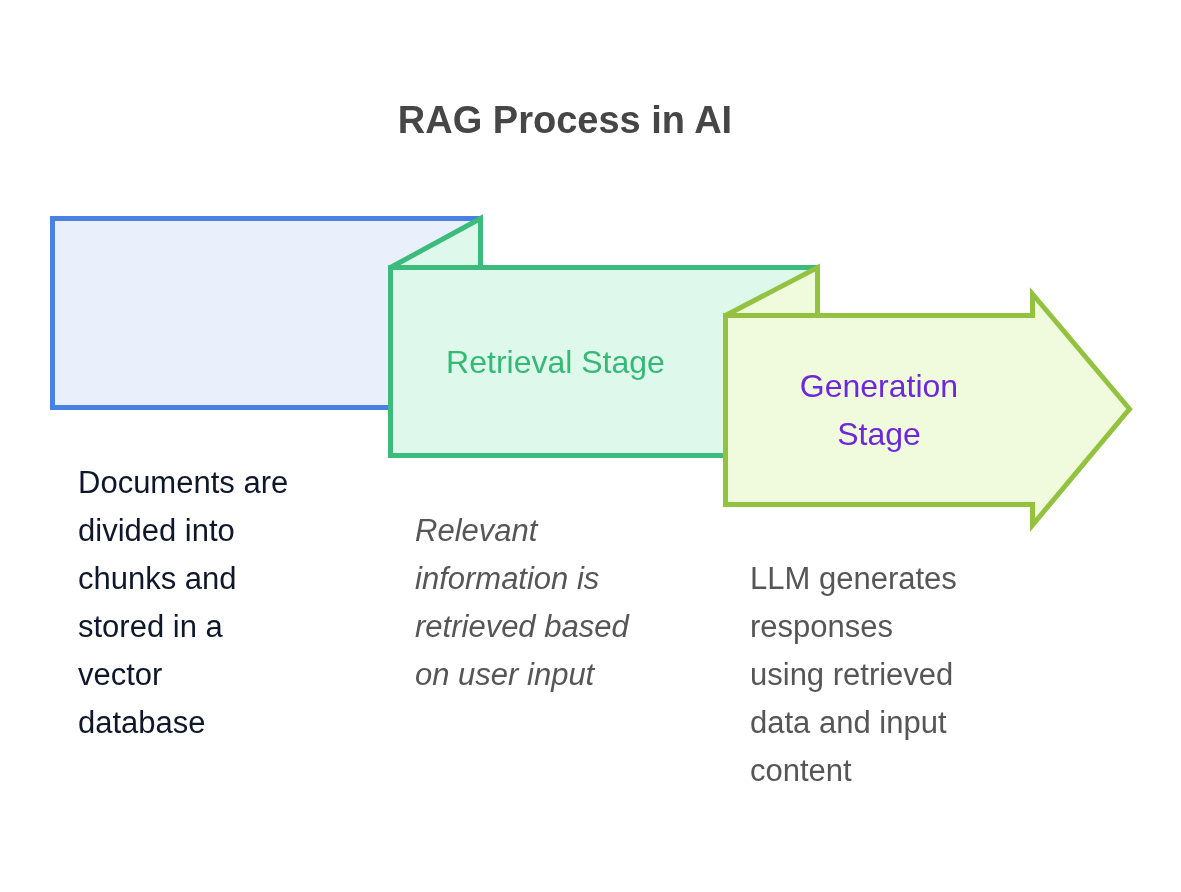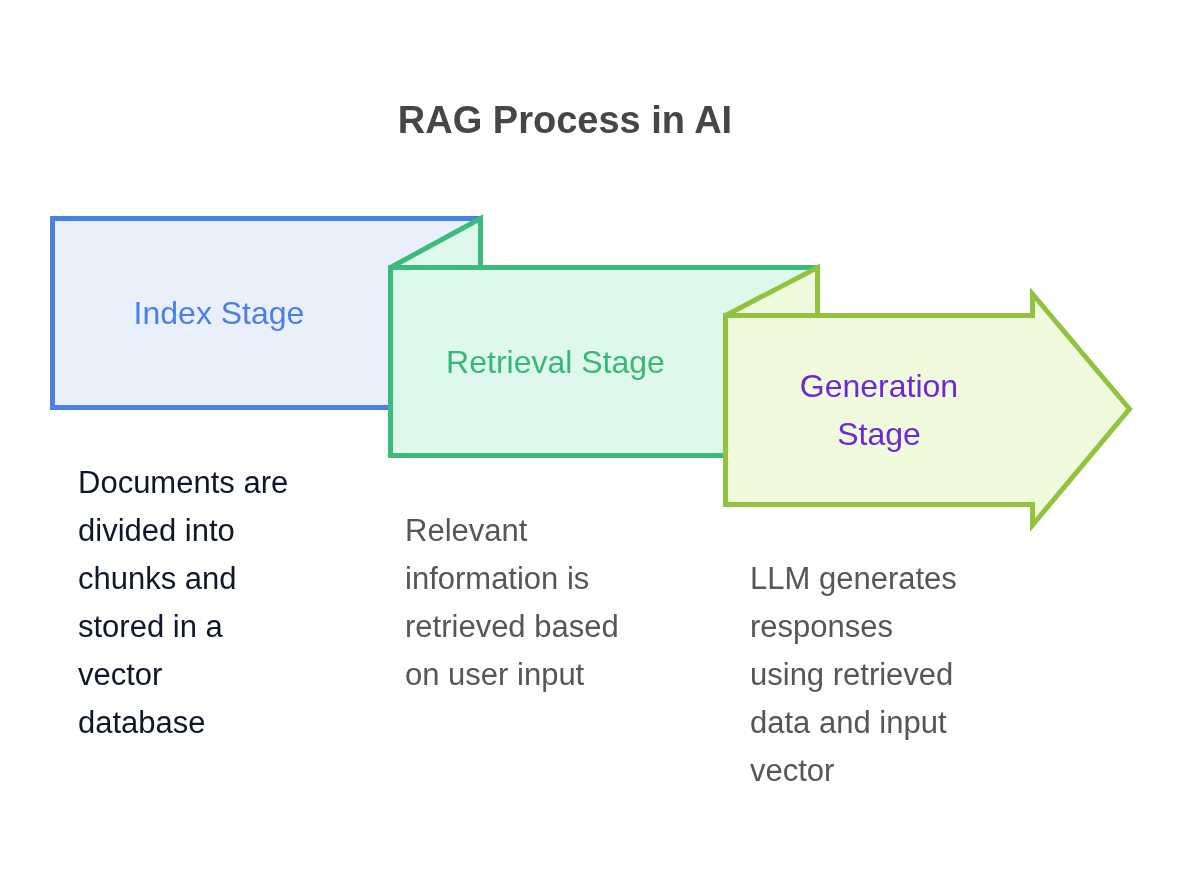--- a/index.html
+++ b/index.html
@@ -46,42 +46,41 @@
   .stage-label.index    { left: 50px;  top: 216px; width: 338px; height: 194px; }
   .stage-label.retrieval{ left: 388px; top: 265px; width: 335px; height: 193px; }
   .stage-label.generation{ left: 723px; top: 313px; width: 312px; height: 194px; }
   .stage-desc {
     position: absolute;
     font-size: 31px;
     line-height: 48px;
     white-space: pre-line;
   }
   .stage-desc.d1 { left: 78px;  top: 459px; width: 320px; }
-  .stage-desc.d2 { left: 405px; top: 507px; width: 310px; }
+  .stage-desc.d2 { left: 415px; top: 507px; width: 310px; font-style: italic; }
   .stage-desc.d3 { left: 750px; top: 555px; width: 300px; }
 </style>
 </head>
 <body>
 
 <div class="canvas">
 
   <div class="diagram-title" style="color: rgb(70, 70, 70);">RAG Process in AI</div>
 
   <svg class="shapes-svg" viewBox="0 0 1181 892">
 
     <rect x="52.5" y="218.5" width="428" height="189" stroke-width="5" fill="#e9f0fc" stroke="#4a80e2"></rect>
 
     <rect x="390.5" y="267.5" width="427" height="188" stroke-width="5" fill="#def8eb" stroke="#3bbc7c"></rect>
     <polygon points="390.5,267.5 480.5,218.5 480.5,267.5" stroke-width="5" stroke-linejoin="miter" fill="#def8eb" stroke="#3bbc7c"></polygon>
 
     <polygon points="725.5,315.5 1032.5,315.5 1032.5,294 1129.5,409 1032.5,525 1032.5,504.5 725.5,504.5" stroke-width="5" stroke-linejoin="miter" fill="#f0fbde" stroke="#93c240"></polygon>
     <polygon points="725.5,315.5 817.5,267.5 817.5,315.5" stroke-width="5" stroke-linejoin="miter" fill="#f0fbde" stroke="#93c240"></polygon>
   </svg>
 
-  <div class="stage-label index" style="color: rgb(74, 127, 232);">Index Stage</div>
 
   <div class="stage-label retrieval" style="color: rgb(54, 184, 119);">Retrieval Stage</div>
 
   <div class="stage-label generation" style="color: #6d28d9;">Generation
 Stage</div>
 
   <div class="stage-desc d1" style="color: #0f172a;">Documents are
 divided into
 chunks and
 stored in a
@@ -90,15 +89,15 @@
 
   <div class="stage-desc d2" style="color: rgb(86, 86, 86);">Relevant
 information is
 retrieved based
 on user input</div>
 
   <div class="stage-desc d3" style="color: rgb(86, 86, 86);">LLM generates
 responses
 using retrieved
 data and input
-vector</div>
+content</div>
 
 </div>
 
 </body></html>

